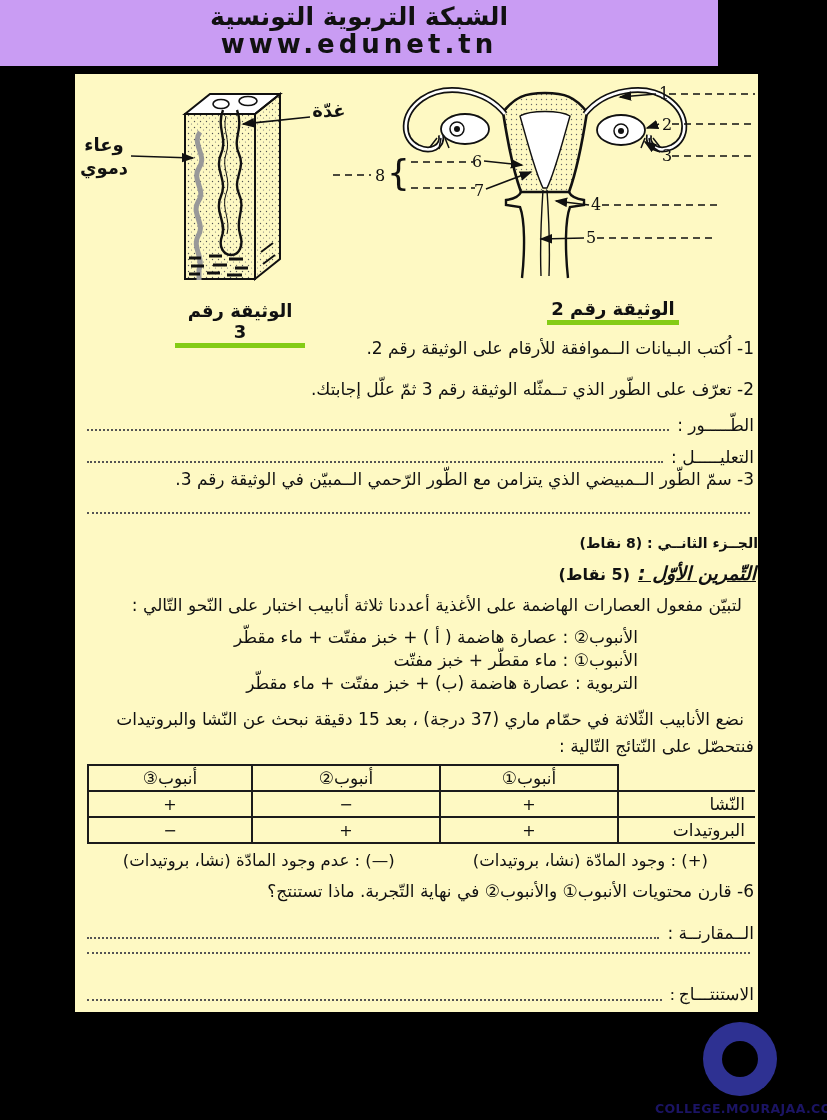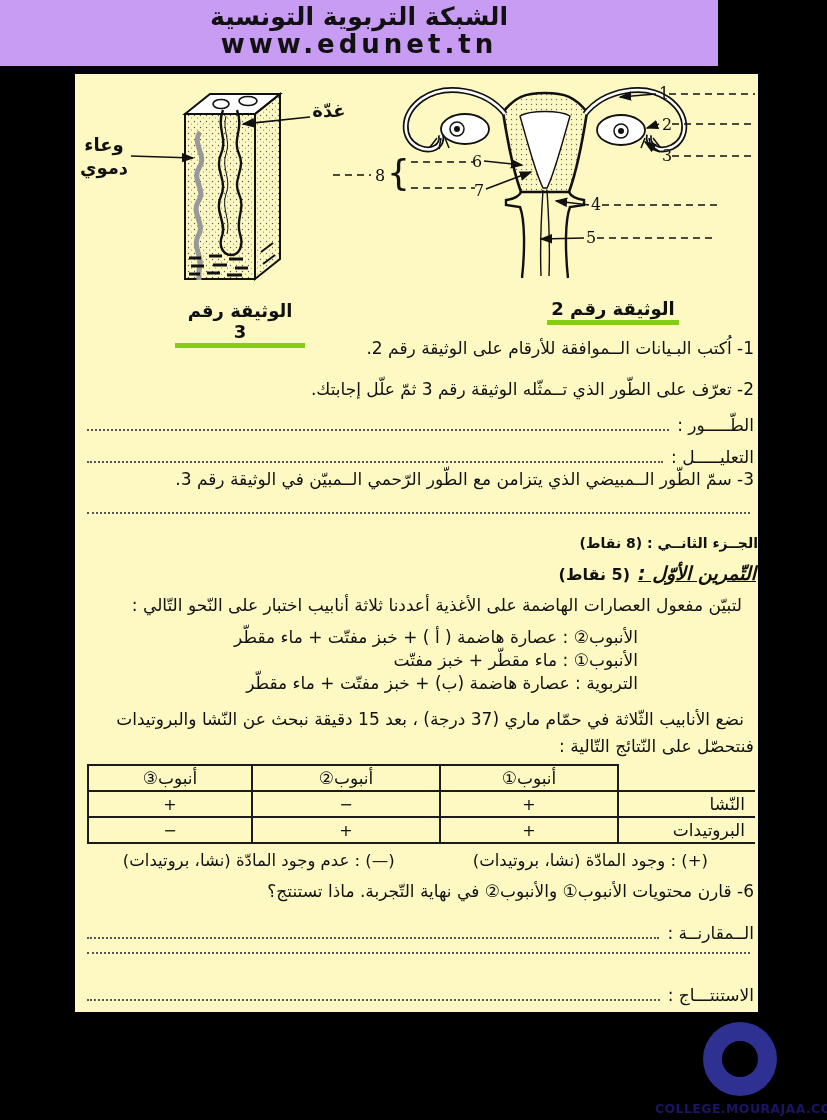--- a/index.html
+++ b/index.html
@@ -217,21 +217,21 @@
       <span>(—) : عدم وجود المادّة (نشا، بروتيدات)</span>
     </div>
 
     <div class="abs ar q" style="top:806px;">6- قارن محتويات الأنبوب① والأنبوب② في نهاية التّجربة. ماذا تستنتج؟</div>
 
     <div class="abs ansrow" style="top:840px;">
       <span class="anslabel ar">الــمقارنــة :</span>
       <span class="dots"></span>
     </div>
     <div class="abs dotsline" style="top:878px;"></div>
-    <div class="abs ansrow" style="top:902px;">
+    <div class="abs ansrow" style="top:902px;font-family:Liberation Serif, serif;">
       <span class="anslabel ar">الاستنتـــاج :</span>
       <span class="dots"></span>
     </div>
 
   </div>
 
   <div class="logo">
     <div class="ring" id="ring" style="background: conic-gradient(rgb(46, 49, 146) 330deg, rgb(46, 49, 146) 390deg, rgb(204, 34, 41) 30deg, rgb(204, 34, 41) 95deg, rgb(223, 231, 242) 95deg, rgb(223, 231, 242) 150deg, rgb(253, 212, 16) 150deg, rgb(253, 212, 16) 210deg, rgb(0, 146, 63) 210deg, rgb(0, 146, 63) 262deg, rgb(0, 169, 169) 262deg, rgb(0, 169, 169) 300deg, rgb(107, 29, 29) 300deg, rgb(107, 29, 29) 330deg);">
       <div class="hole"></div>
     </div>

